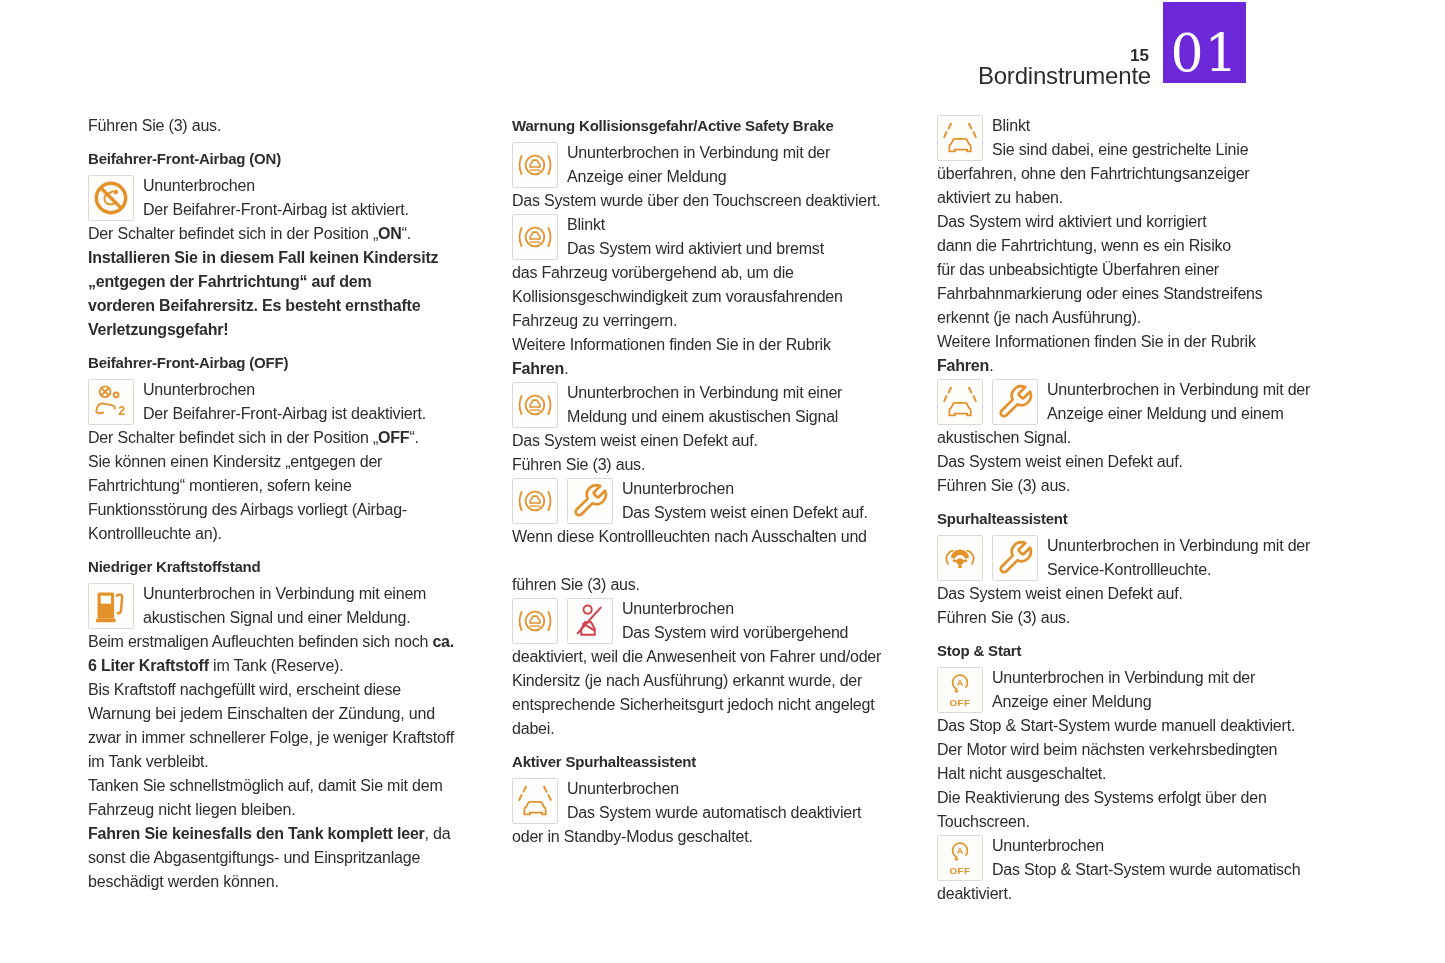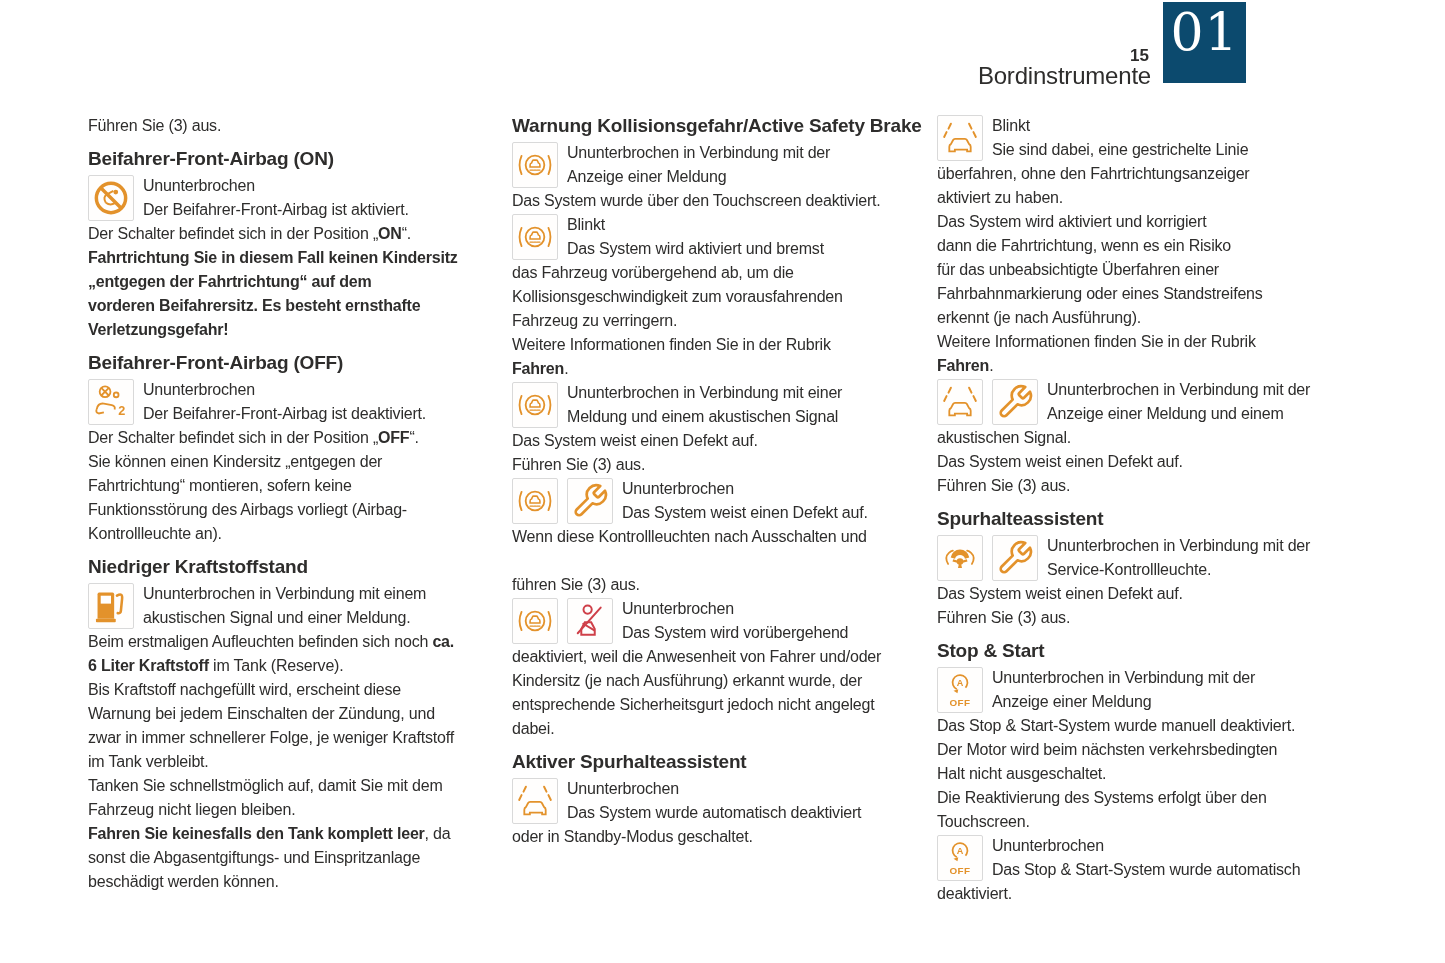--- a/index.html
+++ b/index.html
@@ -5,36 +5,36 @@
   html,body{margin:0;padding:0;background:#ffffff;}
   body{
     width:1445px;height:963px;position:relative;overflow:hidden;
     font-family:"Liberation Sans",sans-serif;color:#2e2d2c;
     -webkit-font-smoothing:antialiased;
   }
   .page{position:absolute;left:0;top:0;width:1247px;height:963px;background:#fff;}
 
   
   .chapter-badge{
-    position:absolute;top:2px;right:1px;width:83px;height:81px;background:#0c4a6e;
-    color:#fff;display:flex;align-items:flex-start;justify-content:center;
+    position:absolute;top:2px;right:1px;width:83px;height:81px;background:#6d28d9;
+    color:#fff;display:flex;align-items:flex-end;justify-content:center;
     font-family:"DejaVu Serif",serif;font-size:52px;font-weight:400;letter-spacing:1px;
   }
   .page-number{position:absolute;top:46px;right:98px;font-size:17px;font-weight:bold;line-height:20px;}
   .chapter-title{position:absolute;top:64px;right:96px;font-size:24px;line-height:24px;letter-spacing:-0.2px;}
 
   
   .col{position:absolute;top:114px;font-size:16px;line-height:24px;letter-spacing:-0.2px;}
   .col-1{left:88px;width:420px;}
   .col-2{left:512px;width:420px;}
   .col-3{left:937px;width:424px;}
 
   .block{clear:left;}
   .block.heading{
-    font-weight:bold;font-size:19px;line-height:24px;margin-top:9px;margin-bottom:3px;
+    font-weight:bold;font-size:15px;line-height:24px;margin-top:9px;margin-bottom:3px;
     letter-spacing:-0.2px;
   }
   .block:first-child{margin-top:0;}
   b{letter-spacing:-0.2px;}
 
   .iconbox{
     float:left;width:46px;height:46px;box-sizing:border-box;border:1px solid #d9d9d9;
     border-radius:2px;margin:1px 9px 0 0;background:#fffefd;color:#e3922b;
     display:flex;align-items:center;justify-content:center;
   }
@@ -57,21 +57,21 @@
       <div class="block icon-para"><span class="iconbox">
           <svg viewBox="0 0 48 48">
             <g fill="none" stroke="currentColor">
               <circle cx="24" cy="24" r="18.5" stroke-width="4.4"></circle>
               <path d="M11 11 L37 37" stroke-width="4.4"></path>
               <path d="M17.5 30 q-4.5-7.5 2-11 l7.5-4" stroke-width="2.5"></path>
               <path d="M17.5 30 q5.5 4 11.5 0.5" stroke-width="2.5"></path>
               <circle cx="30" cy="16.5" r="3" fill="currentColor" stroke="none"></circle>
             </g>
           </svg>
-        </span><span>Ununterbrochen</span><br><span>Der Beifahrer-Front-Airbag ist aktiviert.</span><br><span>Der Schalter befindet sich in der Position „</span><b>ON</b><span>“.</span><br><b>Fahrtrichtung Sie in diesem Fall keinen Kindersitz</b><br><b>„entgegen der Fahrtrichtung“ auf dem</b><br><b>vorderen Beifahrersitz. Es besteht ernsthafte</b><br><b>Verletzungsgefahr!</b></div>
+        </span><span>Ununterbrochen</span><br><span>Der Beifahrer-Front-Airbag ist aktiviert.</span><br><span>Der Schalter befindet sich in der Position „</span><b>ON</b><span>“.</span><br><b>Installieren Sie in diesem Fall keinen Kindersitz</b><br><b>„entgegen der Fahrtrichtung“ auf dem</b><br><b>vorderen Beifahrersitz. Es besteht ernsthafte</b><br><b>Verletzungsgefahr!</b></div>
       <div class="block heading">Beifahrer-Front-Airbag (OFF)</div>
       <div class="block icon-para"><span class="iconbox">
           <svg viewBox="0 0 48 48">
             <g fill="none" stroke="currentColor" stroke-width="2.3">
               <circle cx="16.5" cy="11" r="6.8"></circle>
               <path d="M11.7 6.2 l9.6 9.6 M21.3 6.2 l-9.6 9.6"></path>
               <circle cx="30.5" cy="15" r="3"></circle>
               <path d="M6 33 q1.5-8 9-7 l10 2 q5 1.5 3.5 5.5"></path>
               <path d="M6 33 q-2 4.5 2.5 5.5 l6.5-1.5"></path>
             </g>

